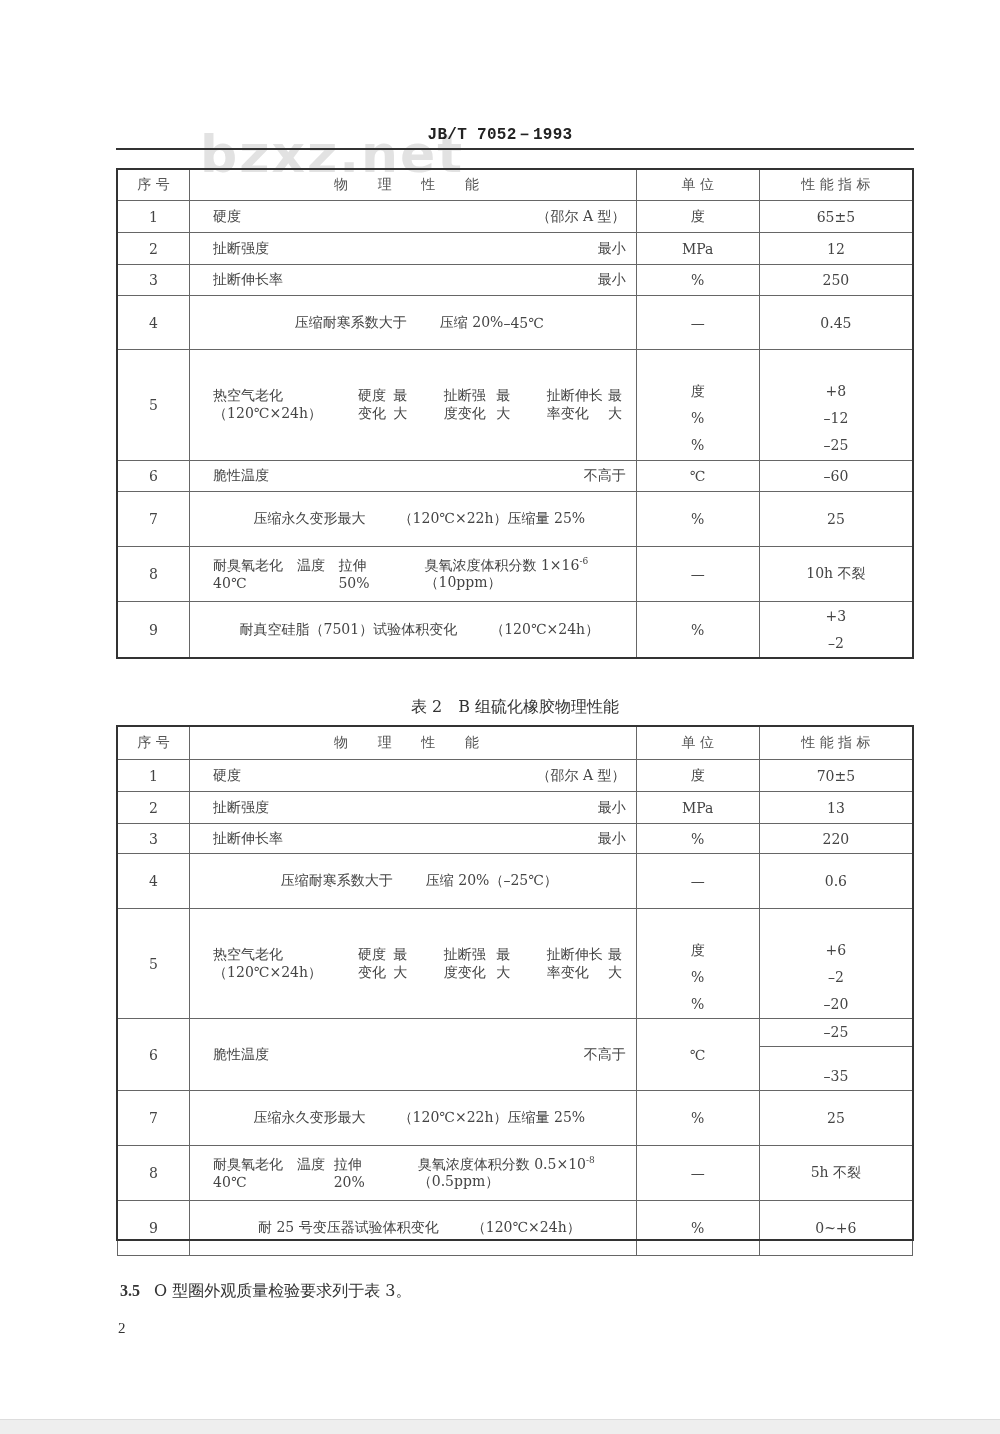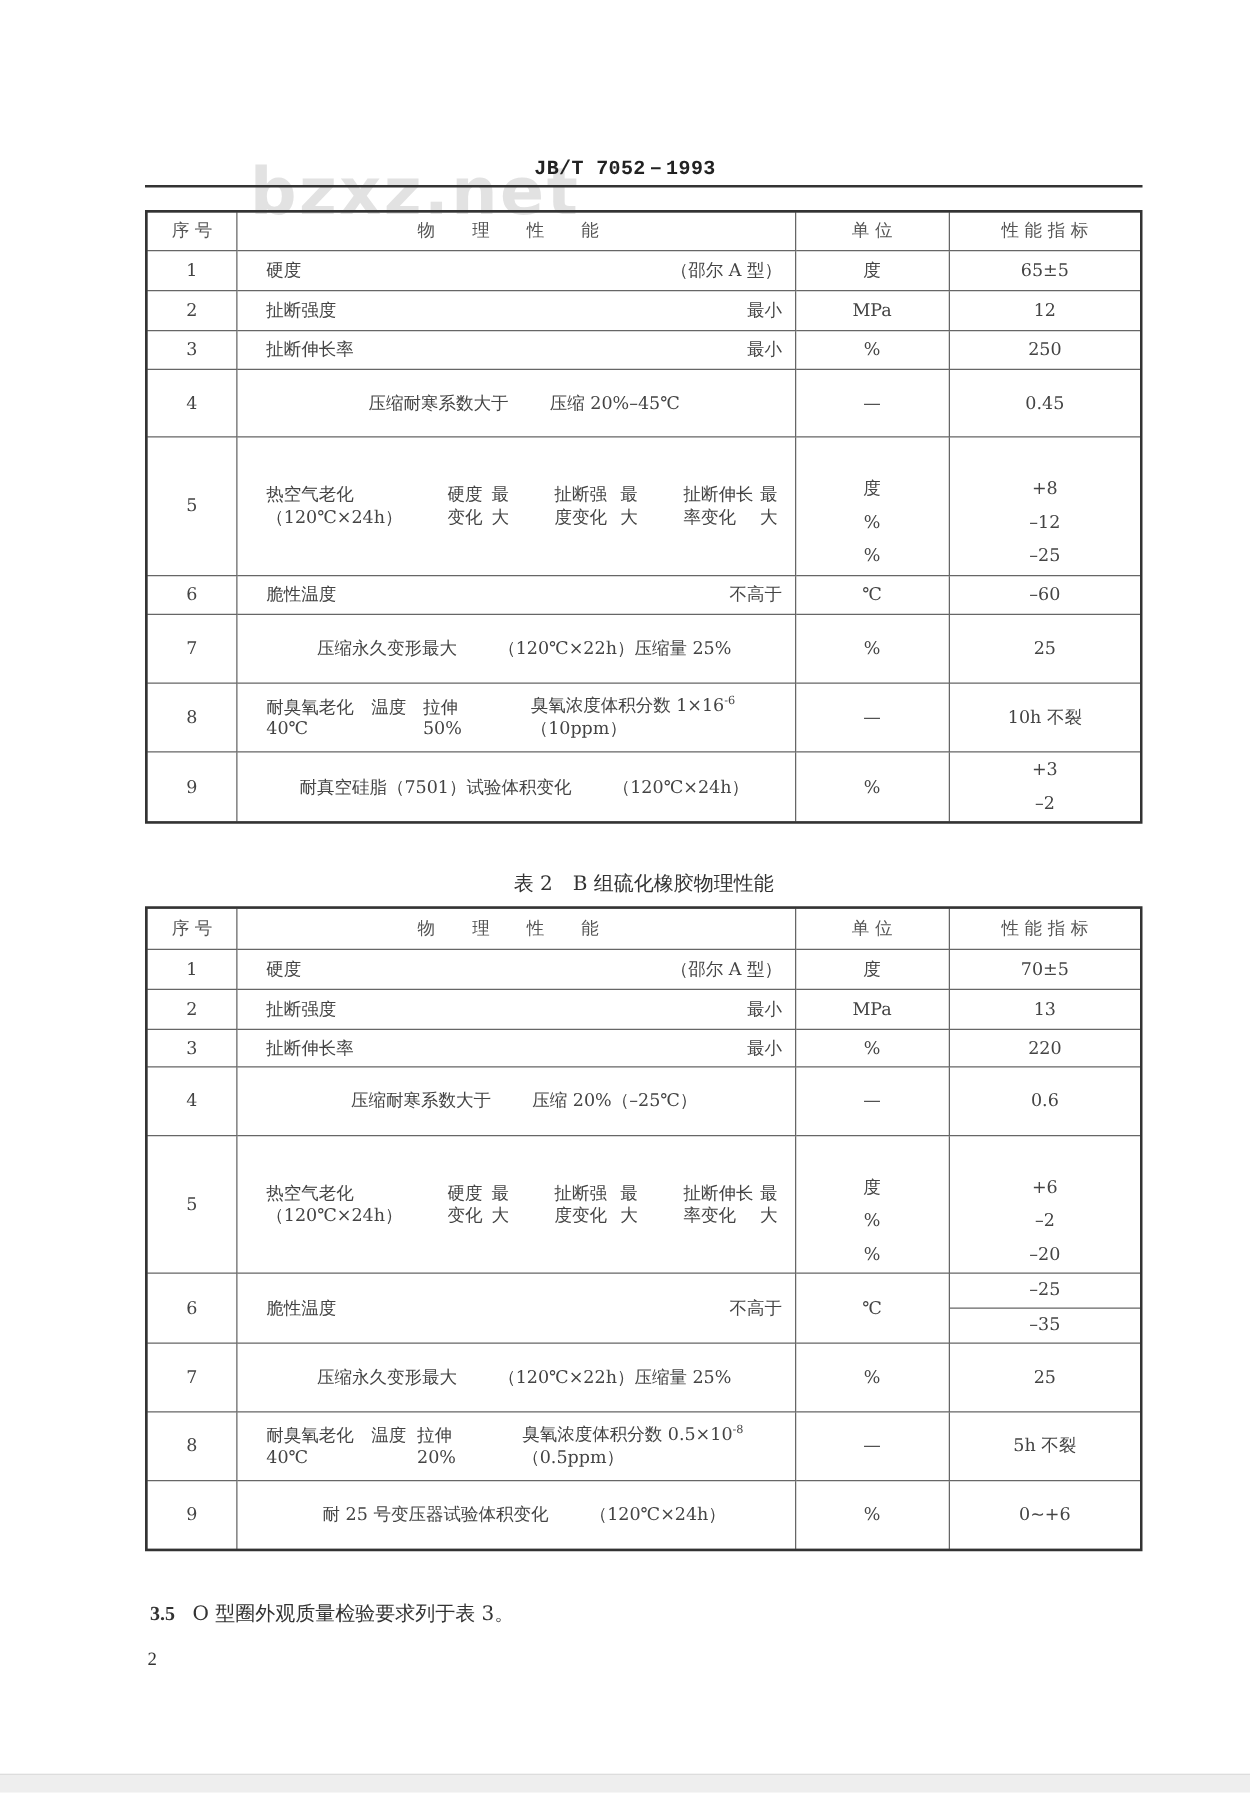--- a/index.html
+++ b/index.html
@@ -24,21 +24,21 @@
   .stack { display:flex; flex-direction:row; justify-content:center; }
   .vstack { display:flex; flex-direction:column; align-items:center; justify-content:center; }
   .vstack span { height:27px; line-height:27px; }
   .sup { font-size:9px; vertical-align:super; }
   .caption { position:absolute; left:0; width:1030px; top:697px; text-align:center; font-size:16px; color:#333; }
   .clause { position:absolute; left:120px; top:1281px; font-size:16px; color:#333; }
   .clause b { font-family:"Liberation Serif",serif; margin-right:14px; }
   .page-num { position:absolute; left:118px; top:1320px; font-size:15px; color:#333; font-family:"Liberation Serif",serif; }
   .bottom-bar { position:absolute; left:0; top:1419px; width:1000px; height:15px; background:#eeeeee; border-top:1px solid #ddd; }
   .split-top { height:27px; line-height:27px; border-bottom:1px solid #666; }
-  .split-bot { height:27px; line-height:27px; }
+  .split-bot { height:27px; line-height:27px;margin-top:16px; }
 </style>
 </head>
 <body>
 
 <div class="watermark">bzxz.net</div>
 <div class="page-header">JB/T 7052－1993</div>
 <div class="header-rule"></div>
 
 <table class="spec" style="top:169px;">
   <colgroup>

